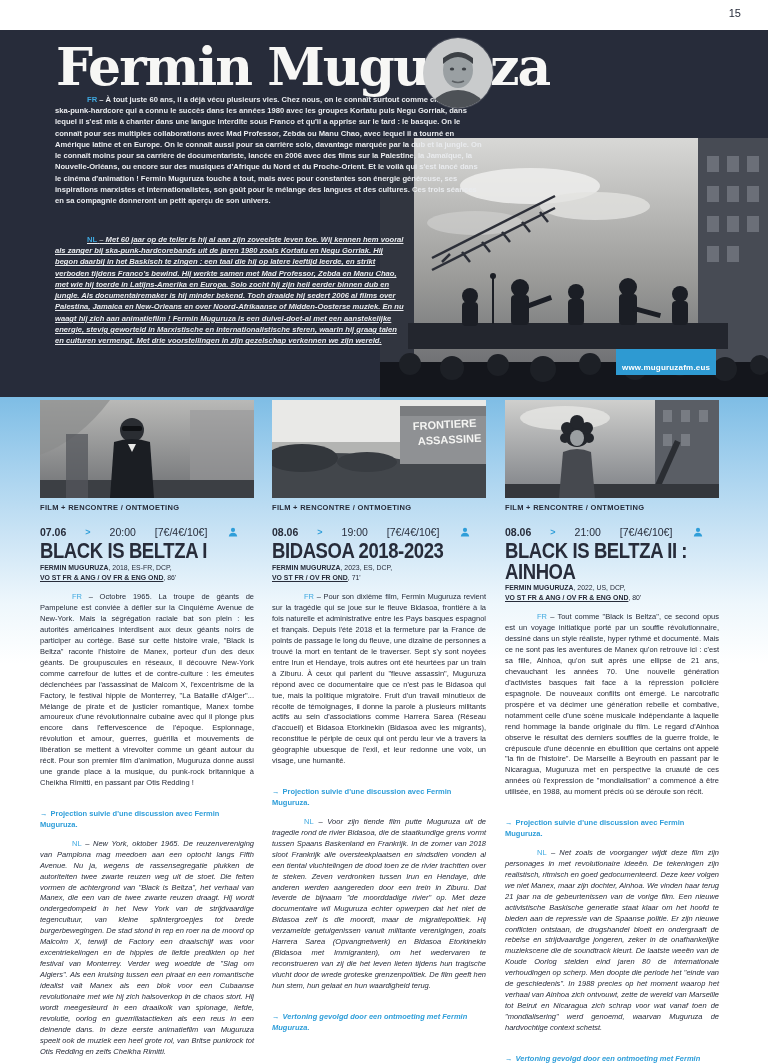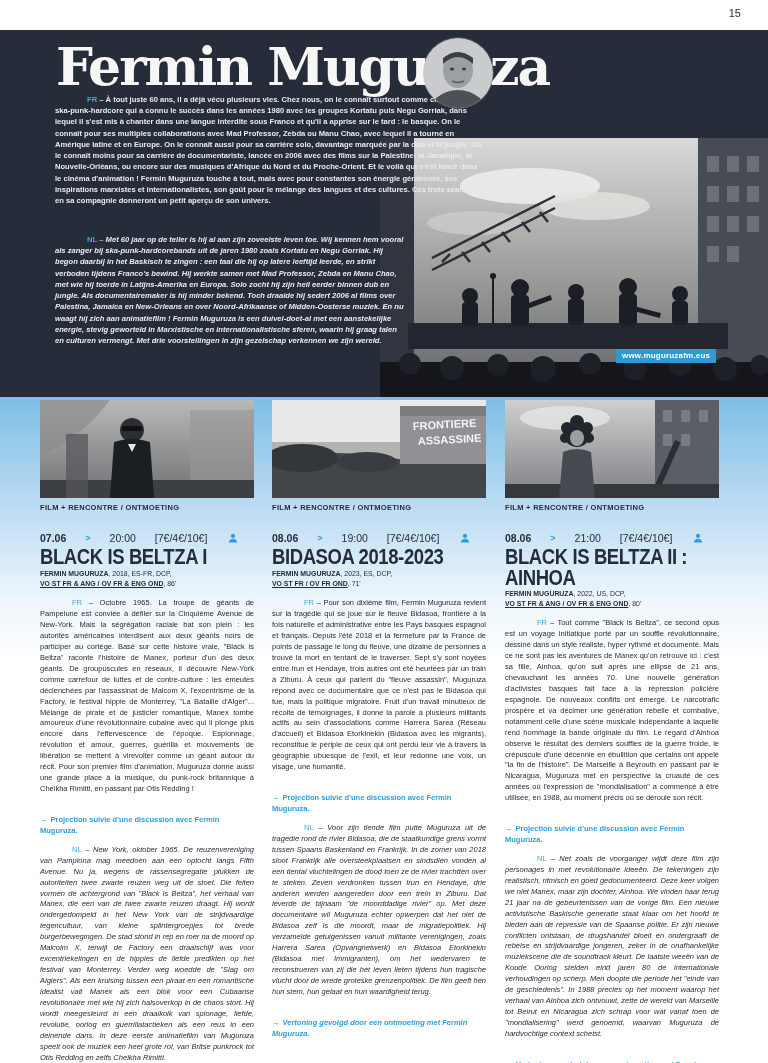--- a/index.html
+++ b/index.html
@@ -9,37 +9,37 @@
 
   .pageno { position:absolute; top:7px; right:27px; font-size:11px; font-weight:400; color:#272c3a; }
 
   
   .hero { position:absolute; top:30px; left:0; width:768px; height:367px; background:#272c3a; overflow:hidden; }
   .hero-illu { position:absolute; right:0; top:108px; width:388px; height:259px; }
   .hero-title { position:absolute; left:56px; top:6px; font-family:"DejaVu Serif", serif; font-weight:700; font-size:52px; letter-spacing:-2px; color:#f7f7f5; z-index:3; }
   .avatar { position:absolute; left:423px; top:8px; width:70px; height:70px; border-radius:50%; overflow:hidden; z-index:3; box-shadow:0 0 0 1px rgba(255,255,255,.15); }
   .intro { position:absolute; left:55px; color:#e9ebee; font-size:7.6px; line-height:1.48; z-index:2; }
   .intro-fr { top:64px; width:428px; font-weight:700; }
-  .intro-nl { top:204px; width:350px; font-weight:700; font-style:italic; }
+  .intro-nl { top:204px; width:350px; font-weight:700; font-style:italic;text-decoration:underline; }
   .lang { color:#3fa9e0; font-style:normal;padding-left:32px; }
-  .site-badge { position:absolute; left:616px; top:319px; background:#2e9ad2; color:#fff; font-weight:700; font-size:8px; padding:2px 6px 3px; letter-spacing:.2px; z-index:4; cursor:pointer; }
+  .site-badge { position:absolute; left:616px; top:319px; background:#2e9ad2; color:#fff; font-weight:700; font-size:8px; padding:14px 6px 3px; letter-spacing:.2px; z-index:4; cursor:pointer; }
 
   
   .bluewash { position:absolute; top:397px; left:0; width:768px; height:430px;
     background:linear-gradient(180deg,#7ebde5 0%,#a5d1ee 16%,#cfe6f6 34%,#eef7fc 48%,#ffffff 62%); }
 
   .still { position:absolute; top:400px; width:214px; height:98px; overflow:hidden; }
   .still svg { display:block; }
   .still-1 { left:40px; } .still-2 { left:272px; } .still-3 { left:505px; }
 
   
   .col { position:absolute; top:503px; width:214px; }
   .col-1 { left:40px; } .col-2 { left:272px; } .col-3 { left:505px; }
 
-  .cat { font-size:7.5px; font-weight:700; letter-spacing:.3px; color:#272c3a; margin-bottom:20px; }
+  .cat { font-size:7.5px; font-weight:700; letter-spacing:.3px; color:#272c3a; margin-bottom:14px; }
   .session { font-size:10.5px; color:#272c3a; margin-bottom:3px; display:flex; align-items:center; gap:19px; }
   .session .d { font-weight:700; }
   .session .sep { color:#2f9ed9; font-weight:700; font-size:9px; }
   .session .p { font-weight:400; }
   .person-ico { width:10px; height:10px; fill:#2f9ed9; margin-left:2px; }
   .ftitle { font-size:18.5px; font-weight:700; letter-spacing:-0.4px; line-height:.98; color:#272c3a; transform:scale(1,1.15); transform-origin:top left; margin-bottom:4px; }
   .col-3 .ftitle { margin-bottom:6px; }
   .credits { font-size:6.9px; line-height:1.45; color:#272c3a; margin-bottom:9px; margin-top:3px; }
   .credits .dir { font-weight:700; }
   .credits .ver { font-weight:700; text-decoration:underline; }

